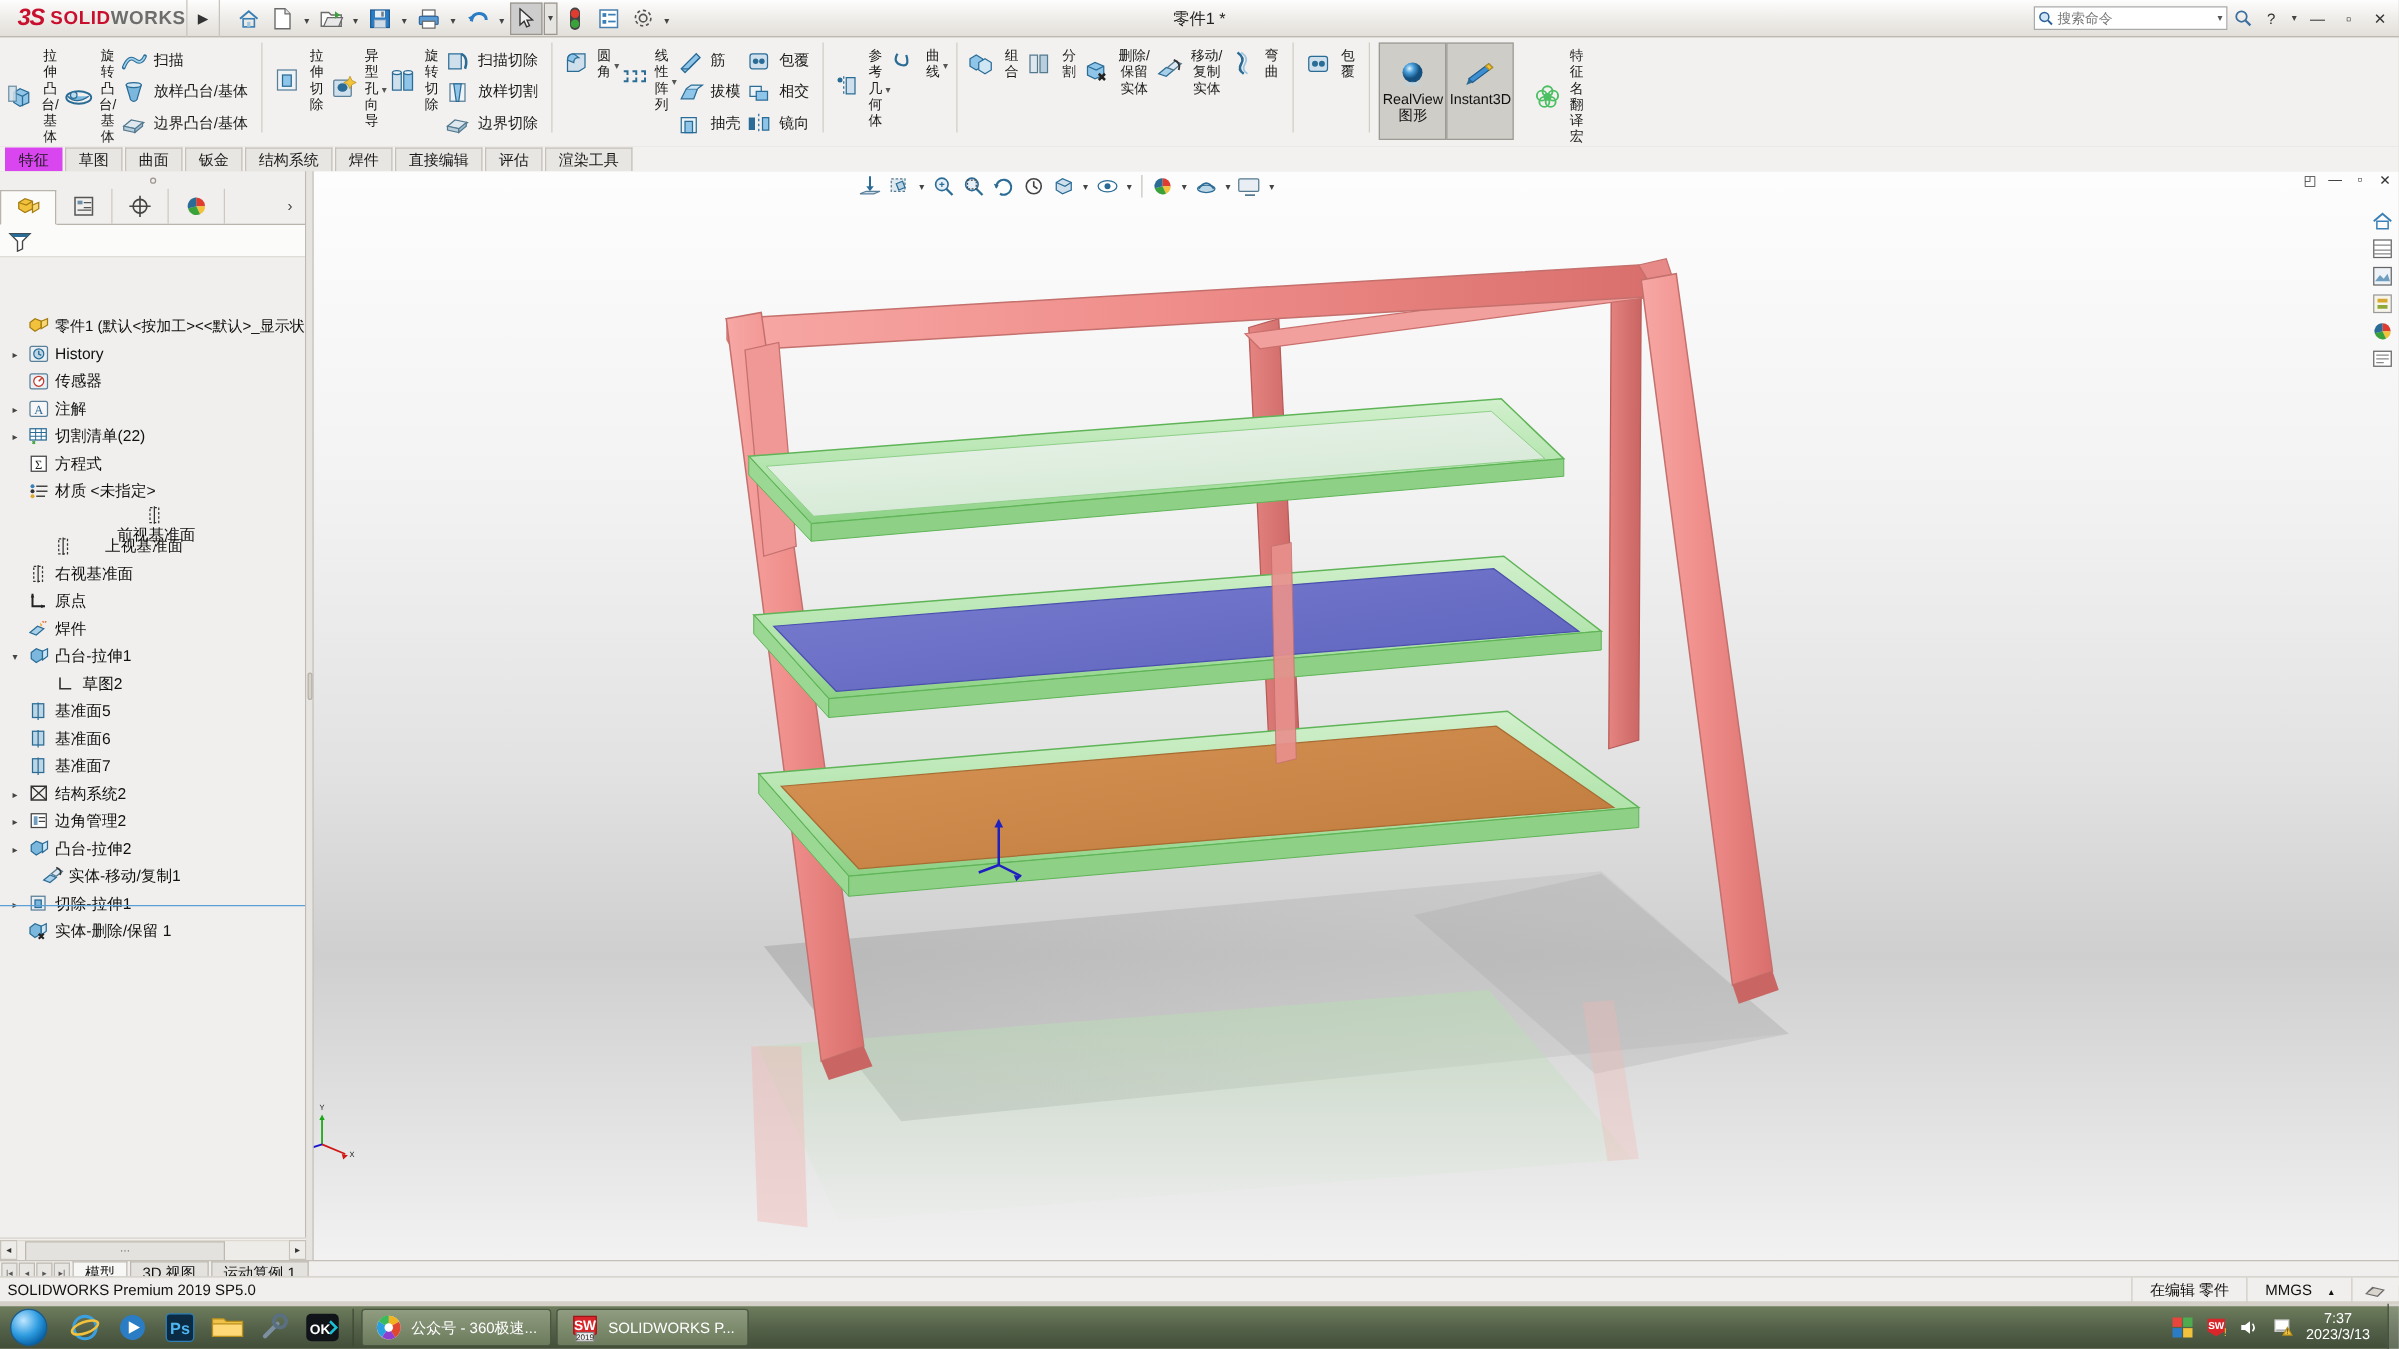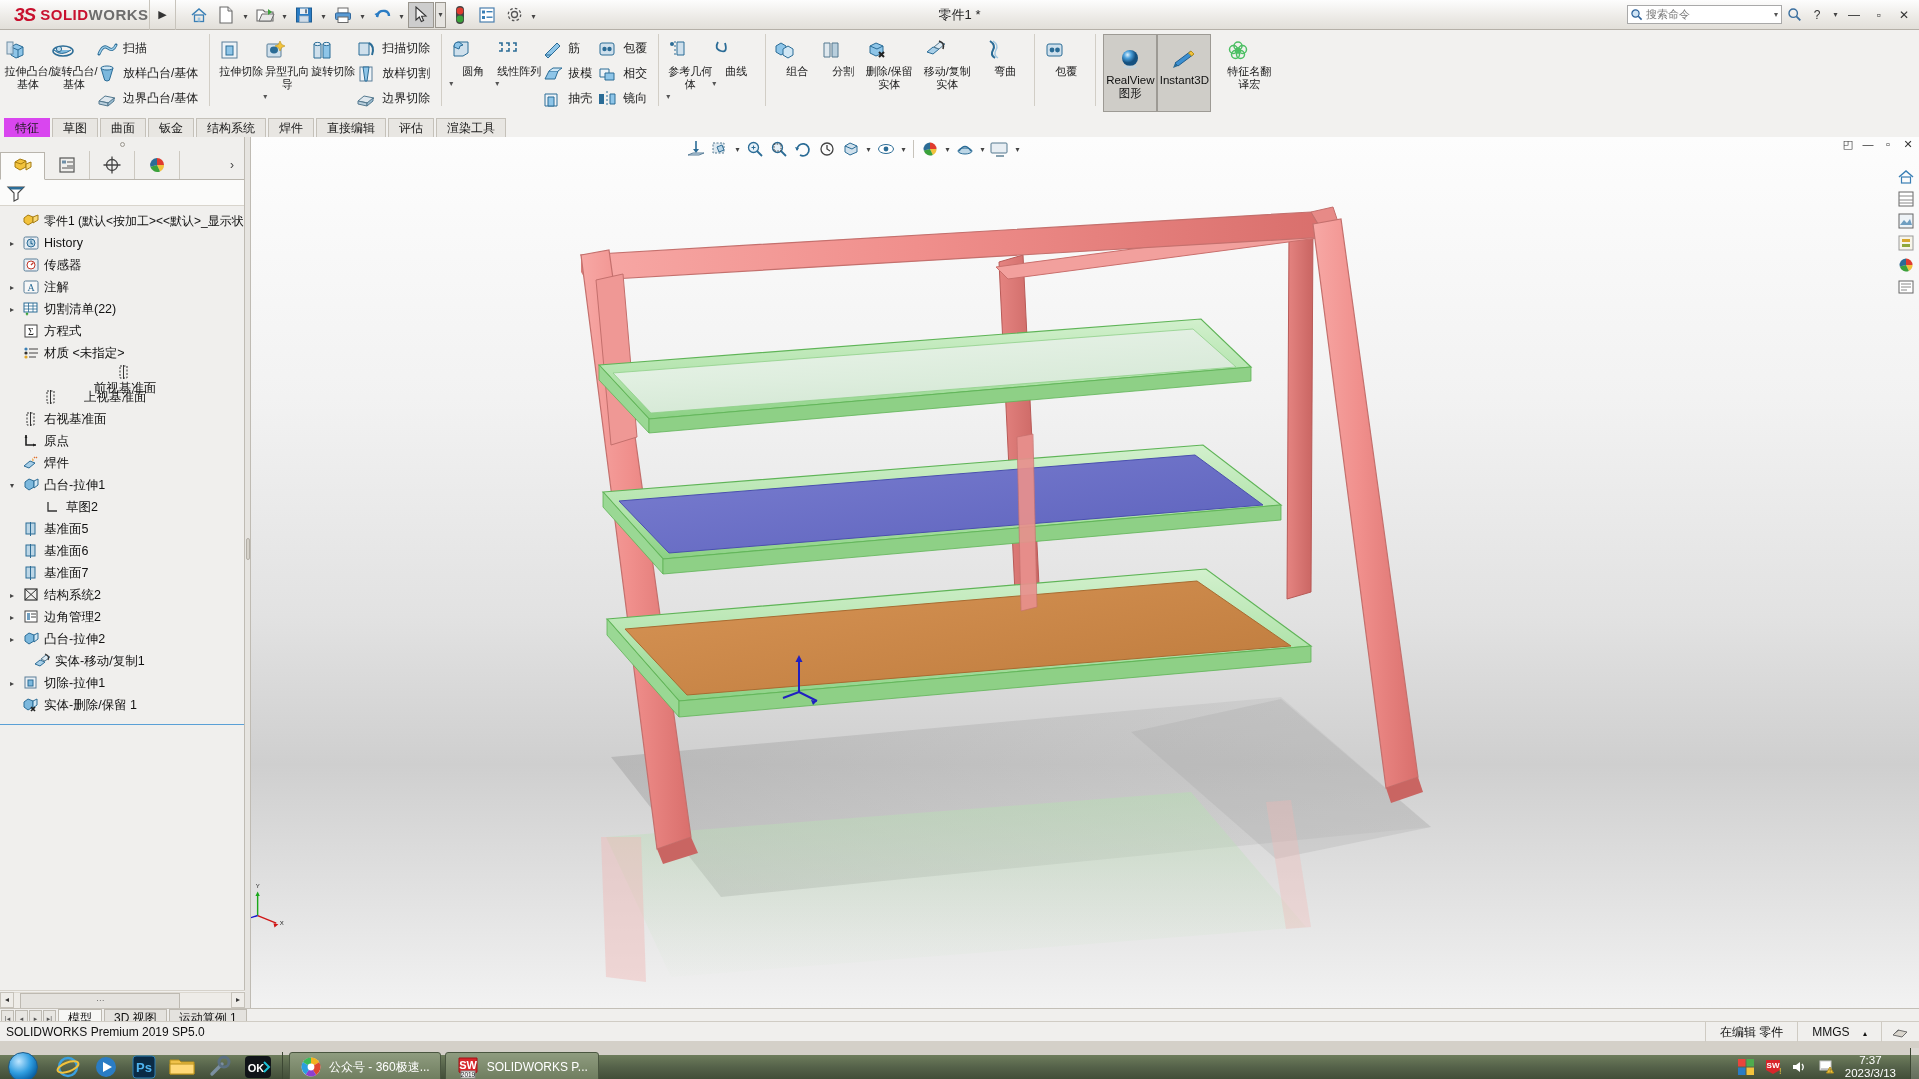--- a/index.html
+++ b/index.html
@@ -50,21 +50,21 @@
   
   #ribbon {
     position:absolute; left:0; top:30px; width:1919px; height:88px;
     background:#f2f1ef;
     border-bottom:1px solid #c9c5bd;
     display:flex; align-items:flex-start;
   }
   .rgroup { display:flex; align-items:flex-start; height:88px; padding:3px 4px 0 4px; position:relative;}
   .rsep { width:1px; background:#d2cec6; height:72px; margin:4px 3px 0 3px;}
   .bigbtn {
-    width:46px; display:flex; flex-direction:column; padding-top:5px; cursor:default;
+    width:46px; display:flex; flex-direction:row; align-items:center; padding-top:5px; cursor:default;
   }
   .bigbtn .ic { width:26px; height:26px; display:flex; align-items:center; justify-content:center;}
   .bigbtn .lbl { font-size:11px; line-height:13px; text-align:center; color:#1a1a1a; margin-top:1px; width:48px;}
   .bigbtn .dd { font-size:8px; color:#555; margin-top:1px; }
   .smallcol { display:flex; flex-direction:column; padding-top:4px; gap:2px; }
   .smallbtn { display:flex; align-items:center; gap:5px; height:23px; padding-right:4px;}
   .smallbtn .ic { width:22px; height:22px; display:flex; align-items:center; justify-content:center;}
   .smallbtn .lbl { font-size:12px; color:#1a1a1a; white-space:nowrap;}
   .toggbtn {
     width:54px; height:78px; display:flex; flex-direction:column; align-items:center; justify-content:flex-start;
@@ -162,21 +162,21 @@
   .dtab.active { background:#f7f7f5; }
   #statusbar {
     position:absolute; left:0; bottom:38px; width:1919px; height:20px; background:#f0efed;
     border-top:1px solid #d0ccc4; display:flex; align-items:center; font-size:12px; color:#111;
   }
   #statusbar .left { padding-left:6px; }
   #statusbar .right { margin-left:auto; display:flex; align-items:center; }
   #statusbar .cell { padding:0 14px; border-left:1px solid #cfcbc3; height:20px; line-height:20px;}
   
   #taskbar {
-    position:absolute; left:0; bottom:0; width:1919px; height:24px;
+    position:absolute; left:0; bottom:0; width:1919px; height:34px;
     background: linear-gradient(#6e7d5c, #55624a 50%, #424e38);
     display:flex; align-items:center;
   }
   .startorb {
     width:46px; height:38px; display:flex; align-items:center; justify-content:center;
   }
   .orb { width:30px; height:30px; border-radius:50%;
     background: radial-gradient(circle at 35% 30%, #bfe6ff, #2f9de0 45%, #0a64a8 75%, #063f6e);
     border:1px solid #1c5b8a; }
   .qlaunch { display:flex; align-items:center; gap:2px; padding-left:4px;}
@@ -708,21 +708,21 @@
   </div>
   <div id="lp-filter">
     <svg width="22" height="18" viewBox="0 0 22 18">
         <path d="M3 3 h16 l-6 6 v6 l-4 2 v-8z" fill="#ffffff" stroke="#444" stroke-width="1.1"></path>
         <path d="M3 3 h16 l-2.5 2.5 h-11z" fill="#2b6c96"></path>
       </svg>
   </div>
 
   <div id="lp-tree">
 
-    <div class="trow" style="padding-left:4px;">
+    <div class="trow" style="padding-left:4px;margin-top:40px;">
       <span class="exp"></span>
       <span class="tic">
         <svg width="18" height="16" viewBox="0 0 18 16">
             <path d="M2 5 l4-3 l5 2 v5 l-5 3 l-4-3z" fill="#f2c23c" stroke="#a67c10"></path>
             <path d="M11 4 l5-2 v5 l-5 3z" fill="#f7d878" stroke="#a67c10"></path>
           </svg>
       </span>
       <span class="tlbl" style="font-size:12px;">零件1  (默认&lt;按加工&gt;&lt;&lt;默认&gt;_显示状</span>
     </div>
 

